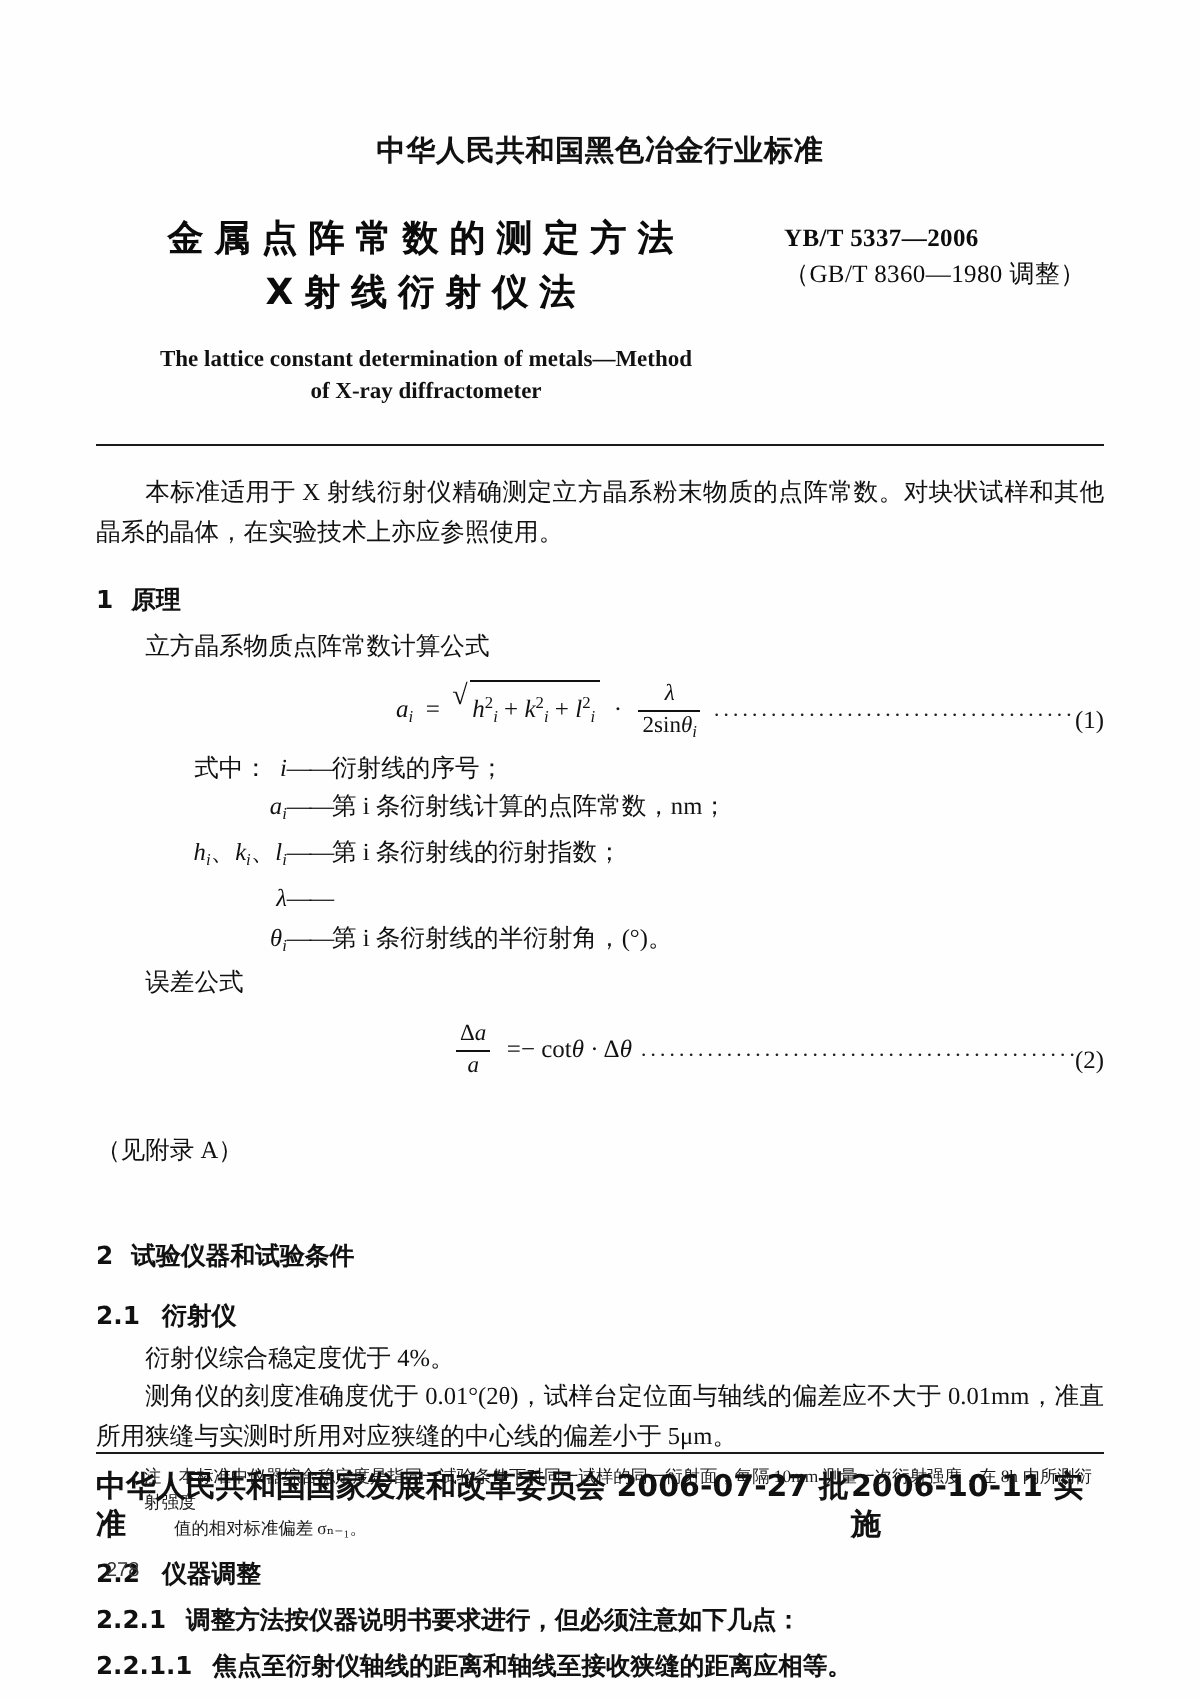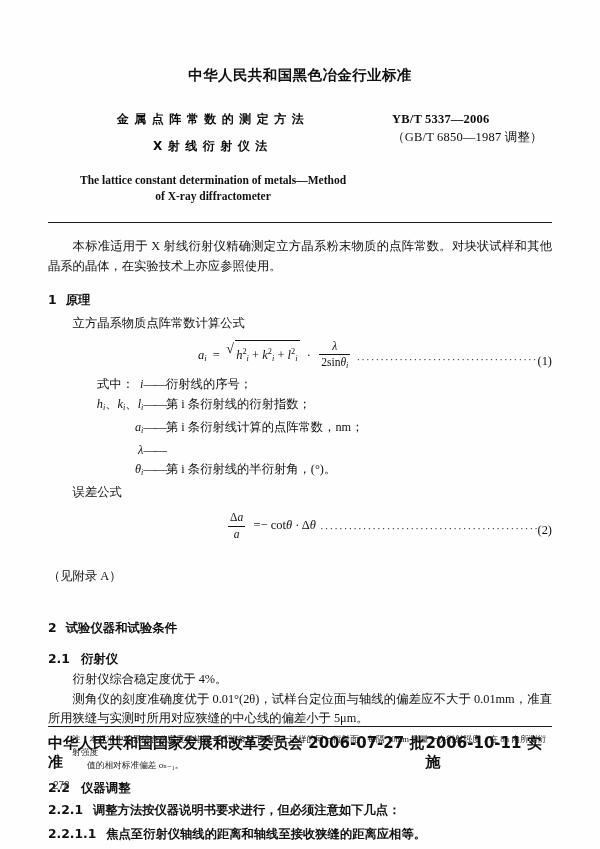--- a/index.html
+++ b/index.html
@@ -47,21 +47,21 @@
     height: 56px;
   }
   .main-title {
     position: absolute;
     left: 0;
     top: 0;
     width: 330px;
     text-align: center;
     font-family: "DejaVu Sans", sans-serif;
     font-weight: bold;
-    font-size: 12px;
+    font-size: 18px;
     letter-spacing: 5.5px;
     line-height: 27px;
     color: #0b0b0b;
   }
   .main-title .line2 {
     letter-spacing: 5.5px;
   }
   .std-num {
     position: absolute;
     right: 0;
@@ -297,21 +297,21 @@
     <div class="masthead">
       <div class="org-line">中华人民共和国黑色冶金行业标准</div>
 
       <div class="title-block">
         <div class="main-title">
           <div class="line1">金属点阵常数的测定方法</div>
           <div class="line2">X射线衍射仪法</div>
         </div>
         <div class="std-num">
           <div class="sn1">YB/T 5337—2006</div>
-          <div class="sn2">（GB/T 6850—1987 调整）</div>
+          <div class="sn2">（GB/T 8360—1980 调整）</div>
         </div>
       </div>
 
       <div class="en-title">
         <div>The lattice constant determination of metals—Method</div>
         <div>of X-ray diffractometer</div>
       </div>
     </div>
 
     <div class="rule"></div>
@@ -345,30 +345,30 @@
       <div class="deflist">
         <div class="defrow">
           <span class="sym" style="flex:0 0 118px;">
             <span style="margin-right:6px;">式中：</span><i class="v">i</i><span class="dsh">——</span>
           </span>
           <span class="txt">衍射线的序号；</span>
         </div>
 
         <div class="defrow">
           <span class="sym">
-            <i class="v">h</i><span class="sub">i</span>、<i class="v">k</i><span class="sub">i</span>、<i class="v">l</i><span class="sub">i</span><span class="dsh">——</span>
-          </span>
-          <span class="txt">第 i 条衍射线的衍射指数；</span>
+            <i class="v">a</i><span class="sub">i</span><span class="dsh">——</span>
+          </span>
+          <span class="txt">第 i 条衍射线计算的点阵常数，nm；</span>
         </div>
 
         <div class="defrow">
           <span class="sym">
-            <i class="v">a</i><span class="sub">i</span><span class="dsh">——</span>
-          </span>
-          <span class="txt">第 i 条衍射线计算的点阵常数，nm；</span>
+            <i class="v">h</i><span class="sub">i</span>、<i class="v">k</i><span class="sub">i</span>、<i class="v">l</i><span class="sub">i</span><span class="dsh">——</span>
+          </span>
+          <span class="txt">第 i 条衍射线的衍射指数；</span>
         </div>
 
         <div class="defrow">
           <span class="sym">
             <i class="v">λ</i><span class="dsh">——</span>
           </span>
         </div>
 
         <div class="defrow">
           <span class="sym">

